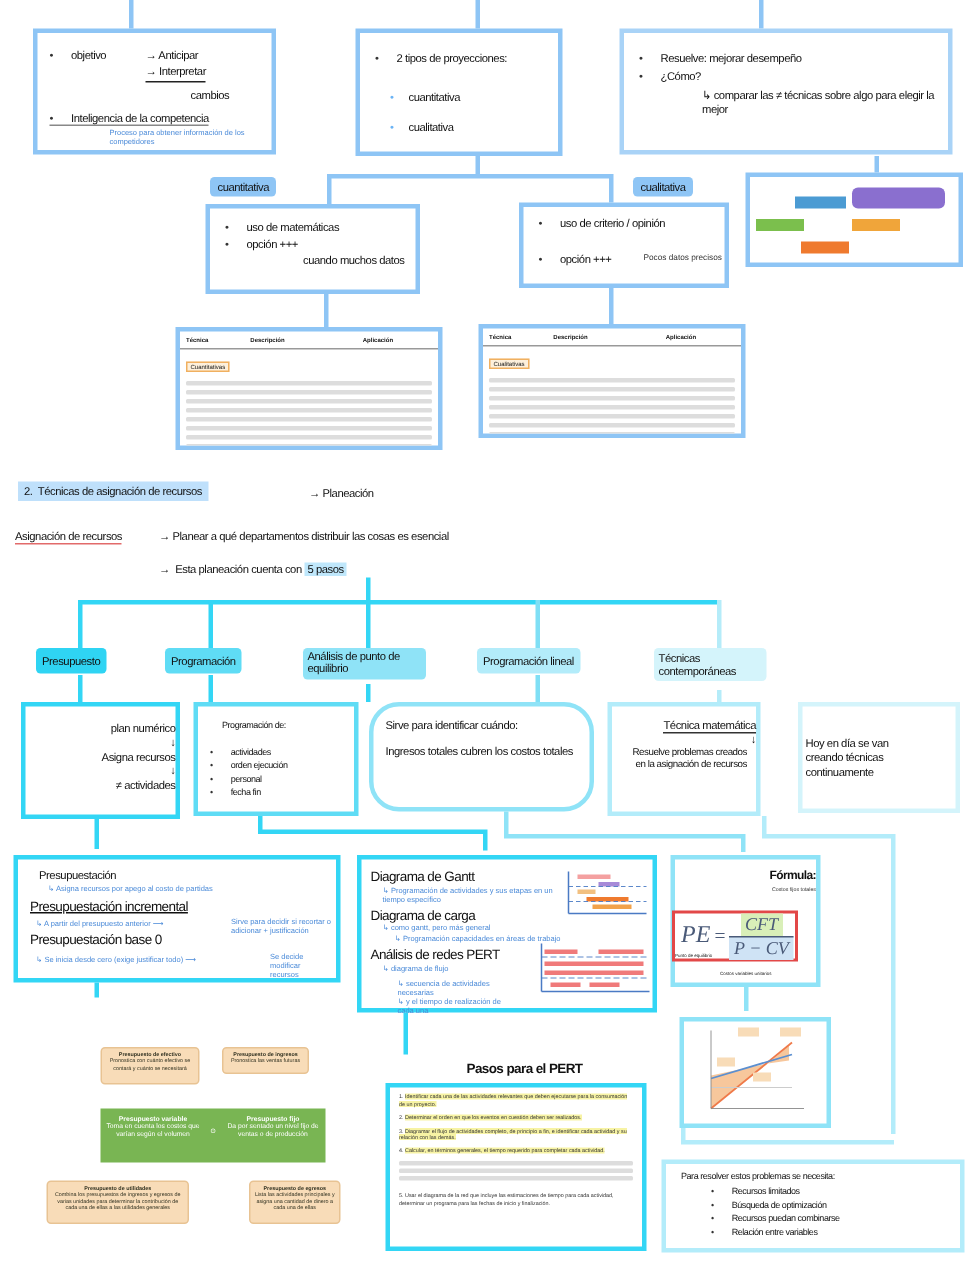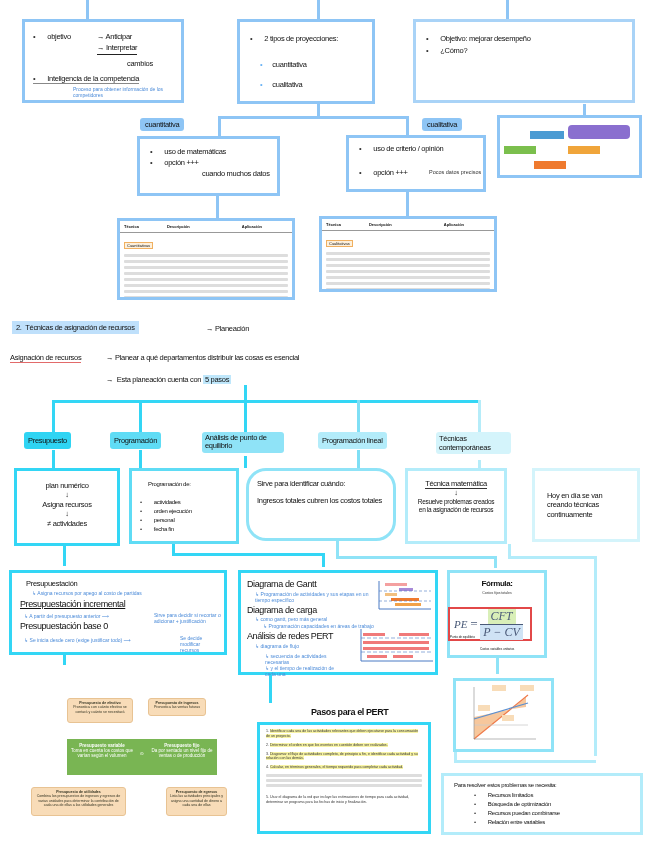--- a/index.html
+++ b/index.html
@@ -12,21 +12,21 @@
   .line-cyan { background: #33d6f5; }
   .t { font-size: 7.5px; letter-spacing: -0.3px; line-height: 1.25; }
   .ts { font-size: 5px; line-height: 1.2; color: #4a8ad8; }
   .tb { font-size: 9px; letter-spacing: -0.4px; }
   .bullet::before { content: "•"; margin-right: 12px; color: #333; }
   .bullet-blue::before { content: "•"; margin-right: 10px; color: #6ab3f5; }
   .tag { position: absolute; background: #8ec5f5; border-radius: 3px; padding: 2px 5px; font-size: 7.5px; letter-spacing: -0.3px; }
   .tag-cyan { background: #2fd4f3; }
   .tag-mid { background: #8fe3f7; }
   .tag-pale { background: #d4f4fb; }
-  .center { text-align: center; }
+  .center { text-align: right; }
   .thumb { position: absolute; border: 3px solid #8ec5f5; background: #fff; overflow: hidden; }
   .fake-row { height: 3px; background: #ddd; margin: 3px 4px; border-radius: 1px; }
   .note { position: absolute; background: #f8dcb8; border: 1px solid #e8c393; border-radius: 3px; font-size: 3.6px; text-align: center; padding: 2px; color: #332; line-height: 1.2; }
   .green-bar { position: absolute; background: #79b553; color: #fff; font-size: 4.5px; text-align: center; }
   .hl { background: #f7f3a4; }
   .underline-red { border-bottom: 1.5px solid #e26a6a; }
 </style>
 </head>
 <body>
 
@@ -43,22 +43,23 @@
   <div class="ts" style="position:absolute;left:48px;top:64px;width:100px;">Proceso para obtener información de los competidores</div>
 </div>
 
 <div class="box" style="left:237px;top:19px;width:138px;height:85px;">
   <div class="t bullet" style="position:absolute;left:10px;top:12px;">2 tipos de proyecciones:</div>
   <div class="t bullet-blue" style="position:absolute;left:20px;top:38px;">cuantitativa</div>
   <div class="t bullet-blue" style="position:absolute;left:20px;top:58px;">cualitativa</div>
 </div>
 
 <div class="box" style="left:413px;top:19px;width:222px;height:84px;border-color:#a9d3f7;">
-  <div class="t bullet" style="position:absolute;left:10px;top:12px;">Objetivo: mejorar desempeño</div>
+  <div class="t bullet" style="position:absolute;left:10px;top:12px;">Resuelve: mejorar desempeño</div>
   <div class="t bullet" style="position:absolute;left:10px;top:24px;">¿Cómo?</div>
+  <div class="t" style="position:absolute;left:52px;top:37px;width:160px;">↳ <span>comparar las ≠ técnicas sobre algo para elegir la mejor</span></div>
 </div>
 
 <div class="line" style="left:317px;top:104px;width:3px;height:14px;"></div>
 <div class="line" style="left:218px;top:116px;width:102px;height:3px;"></div>
 <div class="line" style="left:218px;top:116px;width:3px;height:20px;"></div>
 <div class="line" style="left:406px;top:116px;width:3px;height:20px;"></div>
 <div class="line" style="left:320px;top:116px;width:88px;height:3px;"></div>
 <div class="line" style="left:583px;top:104px;width:3px;height:12px;"></div>
 
 <div class="tag" style="left:140px;top:118px;">cuantitativa</div>
@@ -154,21 +155,21 @@
   <div class="t" style="position:absolute;left:8px;top:25px;width:135px;">Ingresos totales cubren los costos totales</div>
 </div>
 
 <div class="box" style="left:405px;top:468px;width:102px;height:76px;border-color:#b3ecfa;">
   <div class="t center" style="margin-top:8px;"><span style="border-bottom:1px solid #333;">Técnica matemática</span></div>
   <div class="t center">↓</div>
   <div class="t center" style="font-size:6.5px;padding:0 6px;">Resuelve problemas creados en la asignación de recursos</div>
 </div>
 
 <div class="box" style="left:532px;top:468px;width:108px;height:74px;border-color:#d4f4fb;">
-  <div class="t" style="position:absolute;left:12px;top:20px;width:80px;">Hoy en día se van creando técnicas continuamente</div>
+  <div class="t" style="position:absolute;left:2px;top:20px;width:80px;">Hoy en día se van creando técnicas continuamente</div>
 </div>
 
 <div class="line line-cyan" style="left:63px;top:546px;width:3px;height:20px;"></div>
 <div class="line line-cyan" style="left:172px;top:544px;width:3px;height:10px;"></div>
 <div class="line line-cyan" style="left:172px;top:553px;width:150px;height:3px;"></div>
 <div class="line line-cyan" style="left:322px;top:553px;width:3px;height:14px;"></div>
 <div class="line" style="left:336px;top:541px;width:3px;height:16px;background:#8fe3f7;"></div>
 <div class="line" style="left:336px;top:556px;width:160px;height:3px;background:#8fe3f7;"></div>
 <div class="line" style="left:494px;top:556px;width:3px;height:12px;background:#8fe3f7;"></div>
 <div class="line" style="left:508px;top:544px;width:3px;height:14px;background:#b3ecfa;"></div>
@@ -220,21 +221,21 @@
     <rect x="36" y="30" width="20" height="3" fill="#f07a7a"></rect>
     <line x1="4" y1="13" x2="76" y2="13" stroke="#4a7ac4" stroke-dasharray="4,2" stroke-width="0.6"></line>
     <line x1="4" y1="27" x2="76" y2="27" stroke="#4a7ac4" stroke-dasharray="4,2" stroke-width="0.6"></line>
   </svg>
 </div>
 
 <div class="box" style="left:447px;top:570px;width:100px;height:88px;border-color:#8fe3f7;">
   <div class="tb center" style="margin-top:6px;font-weight:bold;font-size:8px;">Fórmula:</div>
   <div class="center" style="font-size:3.5px;margin-top:3px;color:#333;">Costos fijos totales</div>
   <div style="position:absolute;left:-2px;top:34px;width:84px;height:34px;border:2px solid #e24848;display:flex;align-items:center;font-family:'Liberation Serif',serif;font-style:italic;color:#4a5a78;">
-    <span style="font-size:11px;margin-left:4px;">PE</span>
+    <span style="font-size:16px;margin-left:4px;">PE</span>
     <span style="font-size:13px;margin:0 2px;">=</span>
     <span style="display:inline-flex;flex-direction:column;align-items:center;font-size:12px;">
       <span style="background:#d9efb8;padding:0 3px;">CFT</span>
       <span style="border-top:1px solid #4a5a78;background:#cfe3f5;padding:0 3px;">P − CV</span>
     </span>
   </div>
   <div style="position:absolute;left:0px;top:62px;font-size:3px;">Punto de equilibrio</div>
   <div class="center" style="position:absolute;left:30px;top:74px;font-size:3px;">Costos variables unitarios</div>
 </div>
 <div class="line" style="left:496px;top:658px;width:3px;height:16px;background:#8fe3f7;"></div>

